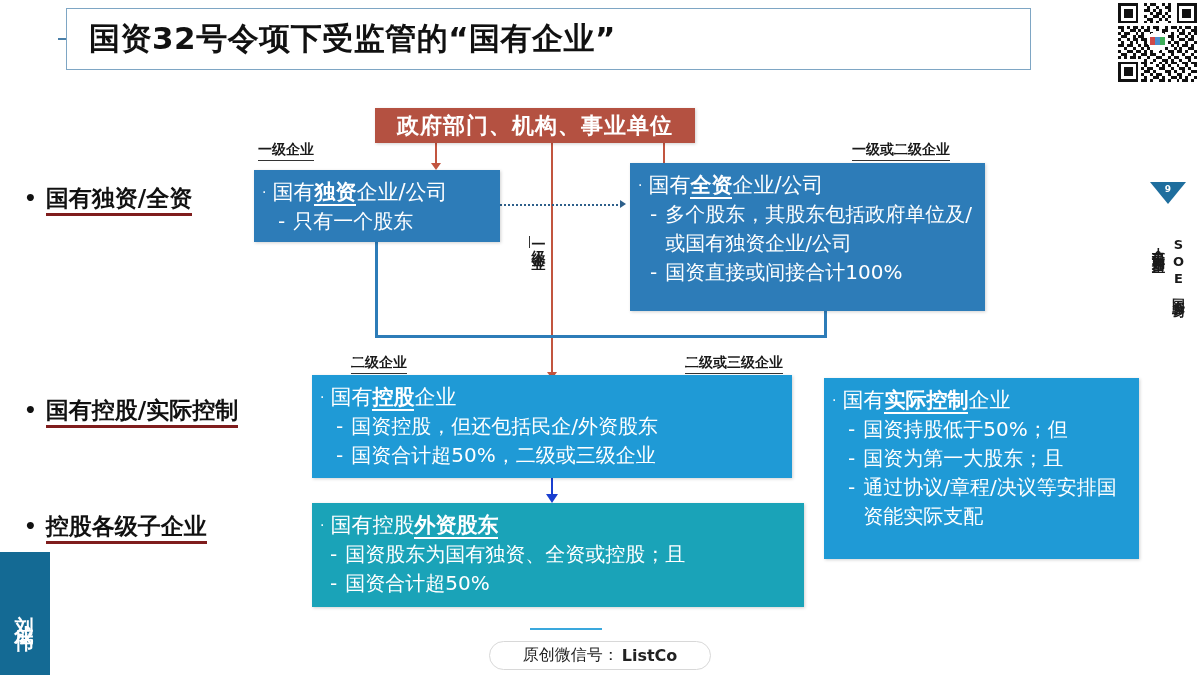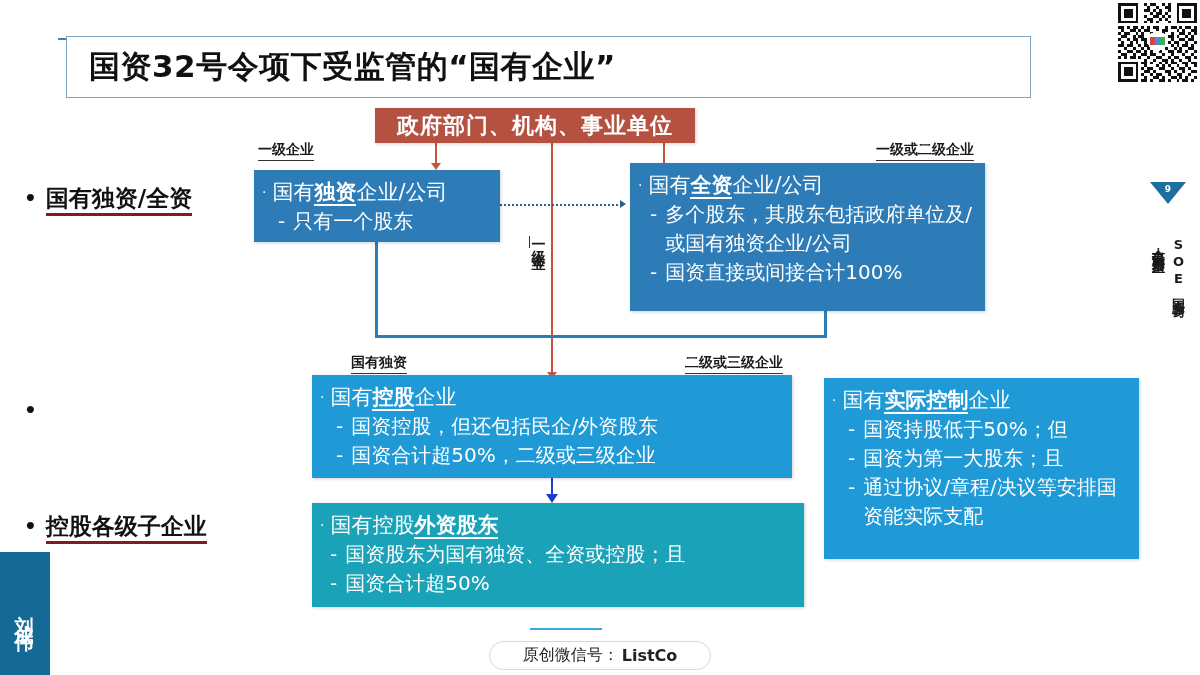--- a/index.html
+++ b/index.html
@@ -8,21 +8,21 @@
     background:#ffffff;
     font-family:"DejaVu Sans","Liberation Sans",sans-serif;
     position:relative;
   }
   .slide{position:absolute;inset:0;background:#fff;}
 
   
   .title-bar{
     position:absolute;left:66px;top:8px;width:965px;height:62px;
     border:1px solid #7ea6c4;background:#fff;box-sizing:border-box;
-    display:flex;align-items:center;margin-top:28px;
+    display:flex;align-items:center;
   }
   .title-text{
     font-size:31px;font-weight:bold;color:#111;
     margin-left:22px;letter-spacing:0.5px;white-space:nowrap;
   }
   .title-tick{position:absolute;left:58px;top:38px;width:12px;height:2px;background:#4a7fa8;}
 
   
   .qr{position:absolute;right:0;top:0;width:85px;height:85px;background:#fff;}
   .qr svg{display:block;}
@@ -331,30 +331,31 @@
   <div class="side-v col-right">SOE国资参与</div>
 
   <div class="wm-left">刘成伟</div>
 
   <div class="bullet" style="left:24px;top:185px;">
     <span class="dot">•</span>
     <span class="lbl">国有独资/全资</span>
   </div>
   <div class="bullet" style="left:24px;top:397px;">
     <span class="dot">•</span>
+    <span class="lbl">国有控股/实际控制</span>
   </div>
   <div class="bullet" style="left:24px;top:513px;">
     <span class="dot">•</span>
     <span class="lbl">控股各级子企业</span>
   </div>
 
   <div class="tier" style="left:258px;top:141px;">一级企业</div>
-  <div class="tier" style="left:876px;top:141px;">一级或二级企业</div>
+  <div class="tier" style="left:852px;top:141px;">一级或二级企业</div>
   <div class="tier-v" style="left:529px;top:236px;">一级企业</div>
-  <div class="tier" style="left:351px;top:354px;">国有独资</div>
+  <div class="tier" style="left:351px;top:354px;">二级企业</div>
   <div class="tier" style="left:685px;top:354px;">二级或三级企业</div>
 
   <div class="ln" style="left:551px;top:143px;width:2px;height:231px;"></div>
   <div class="arrow-red" style="left:547px;top:372px;"></div>
 
   <div class="ln" style="left:435px;top:143px;width:2px;height:22px;"></div>
   <div class="arrow-red" style="left:431px;top:163px;"></div>
 
   <div class="ln" style="left:663px;top:143px;width:2px;height:22px;"></div>
   <div class="arrow-red" style="left:659px;top:163px;"></div>

